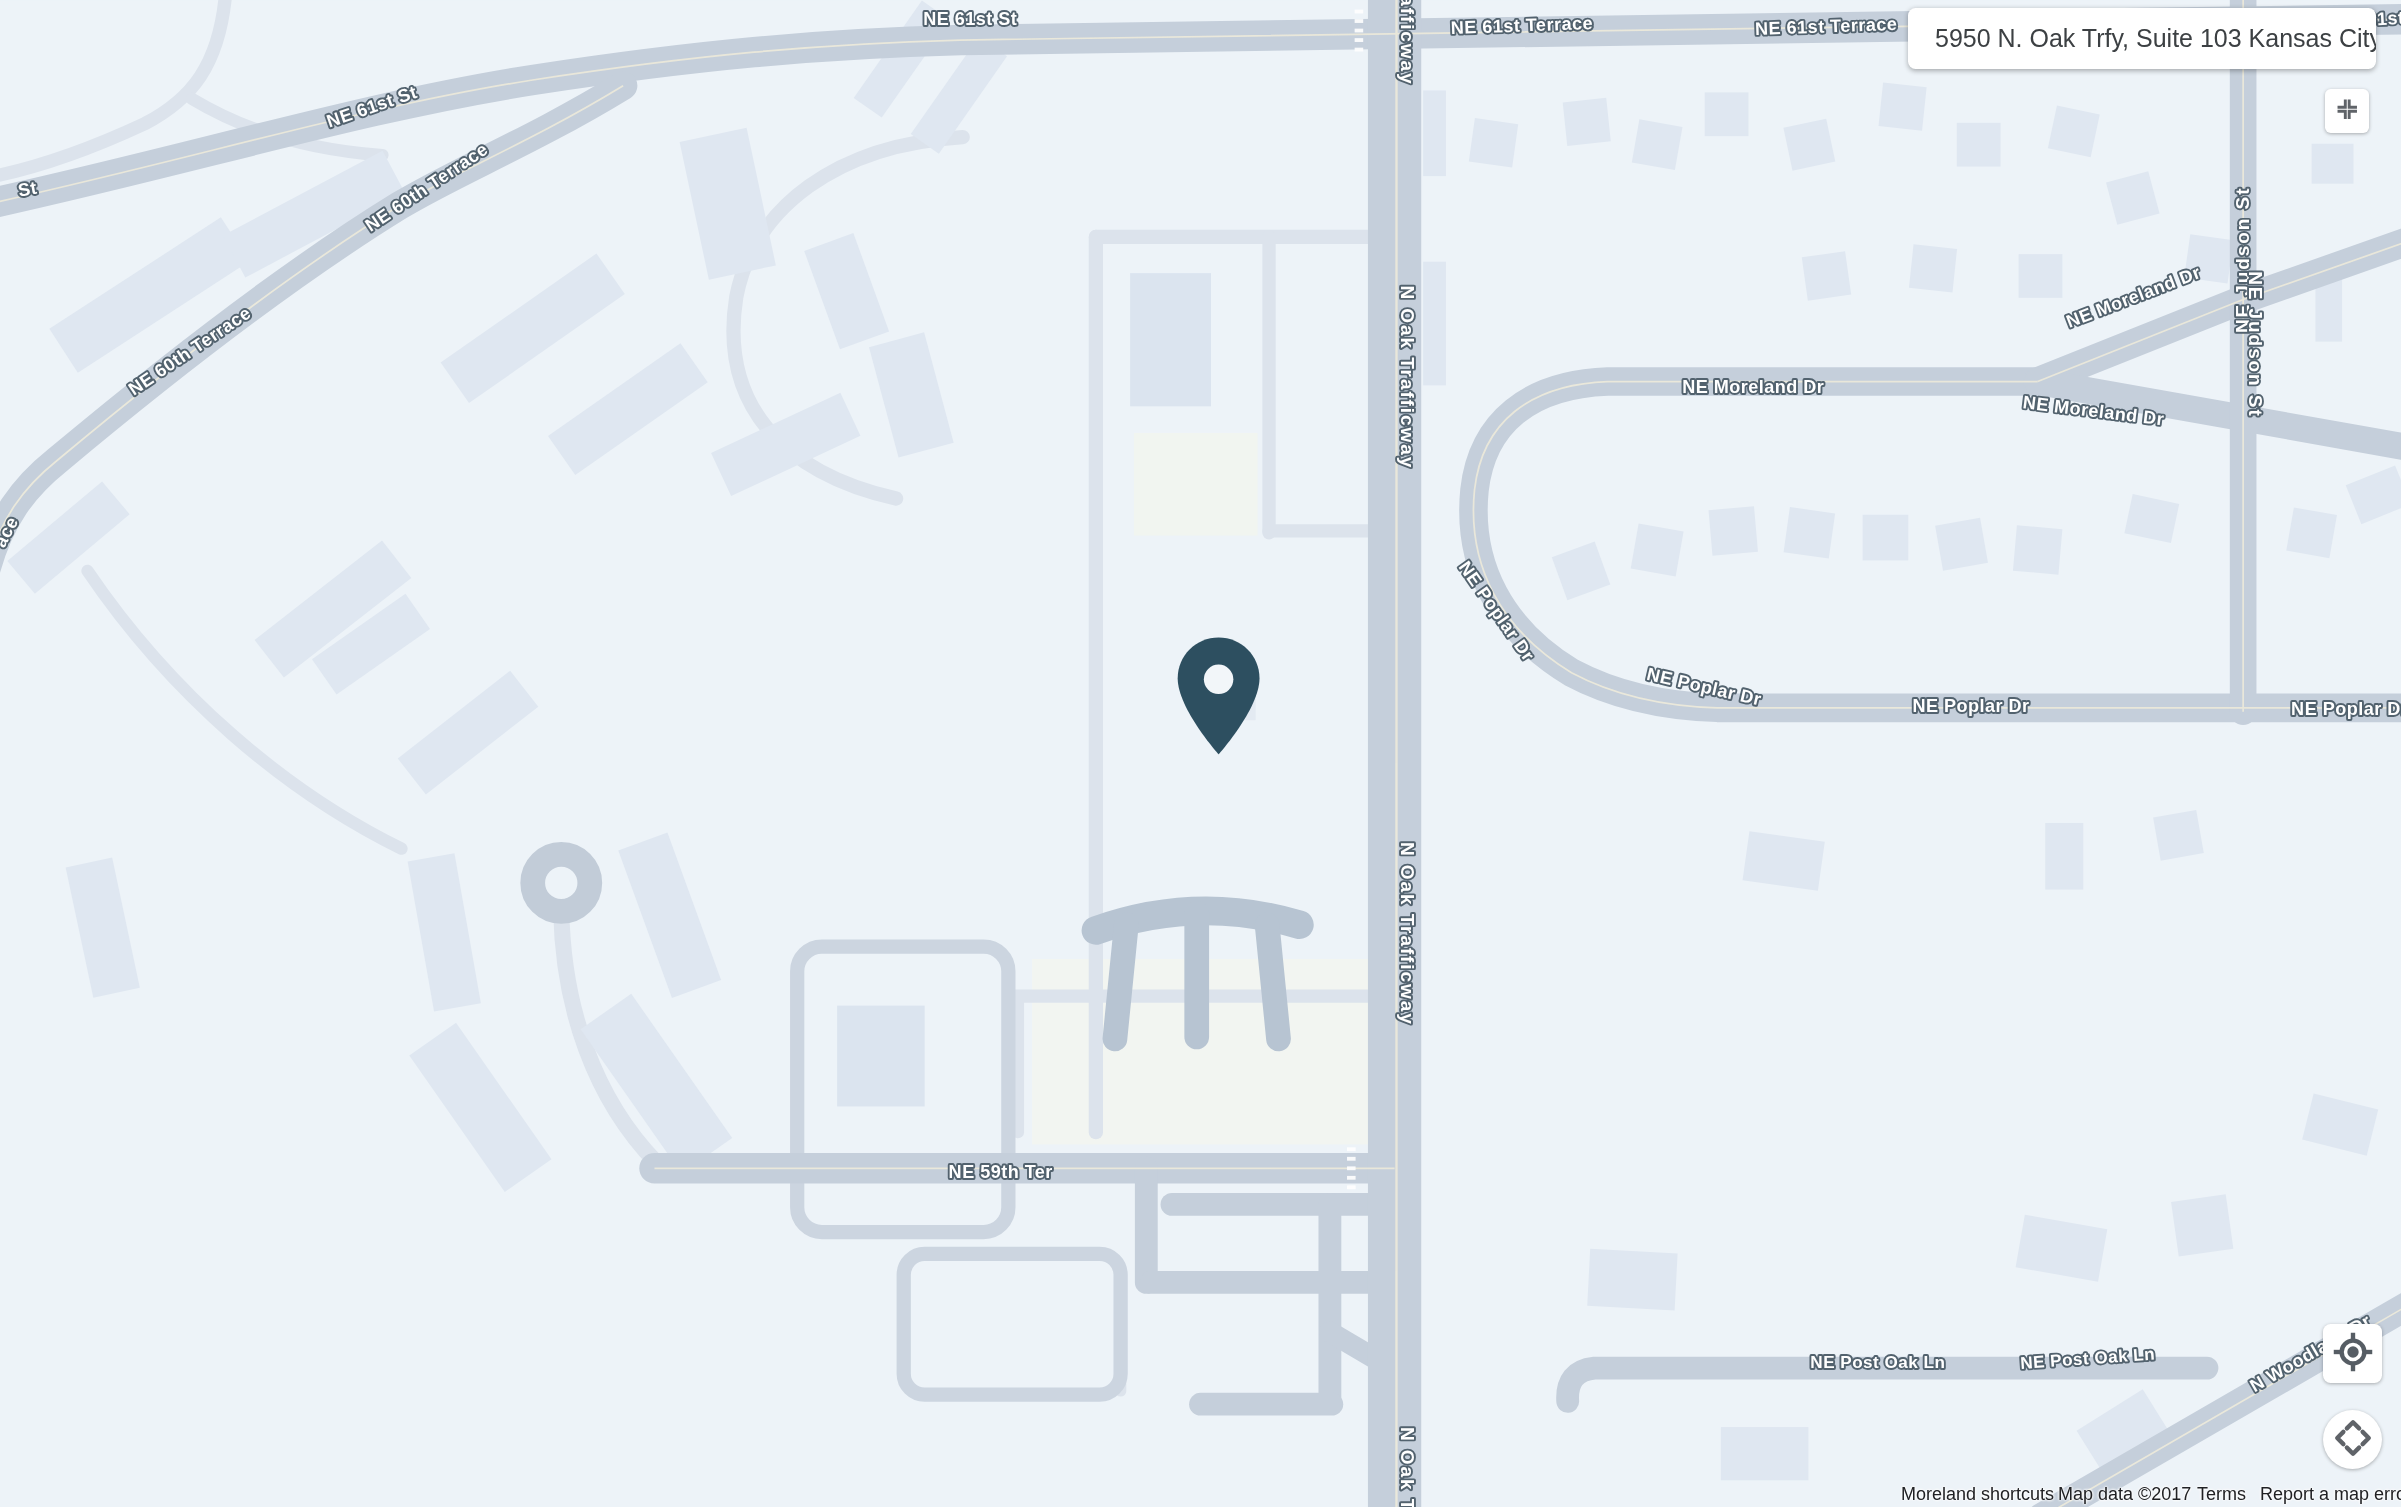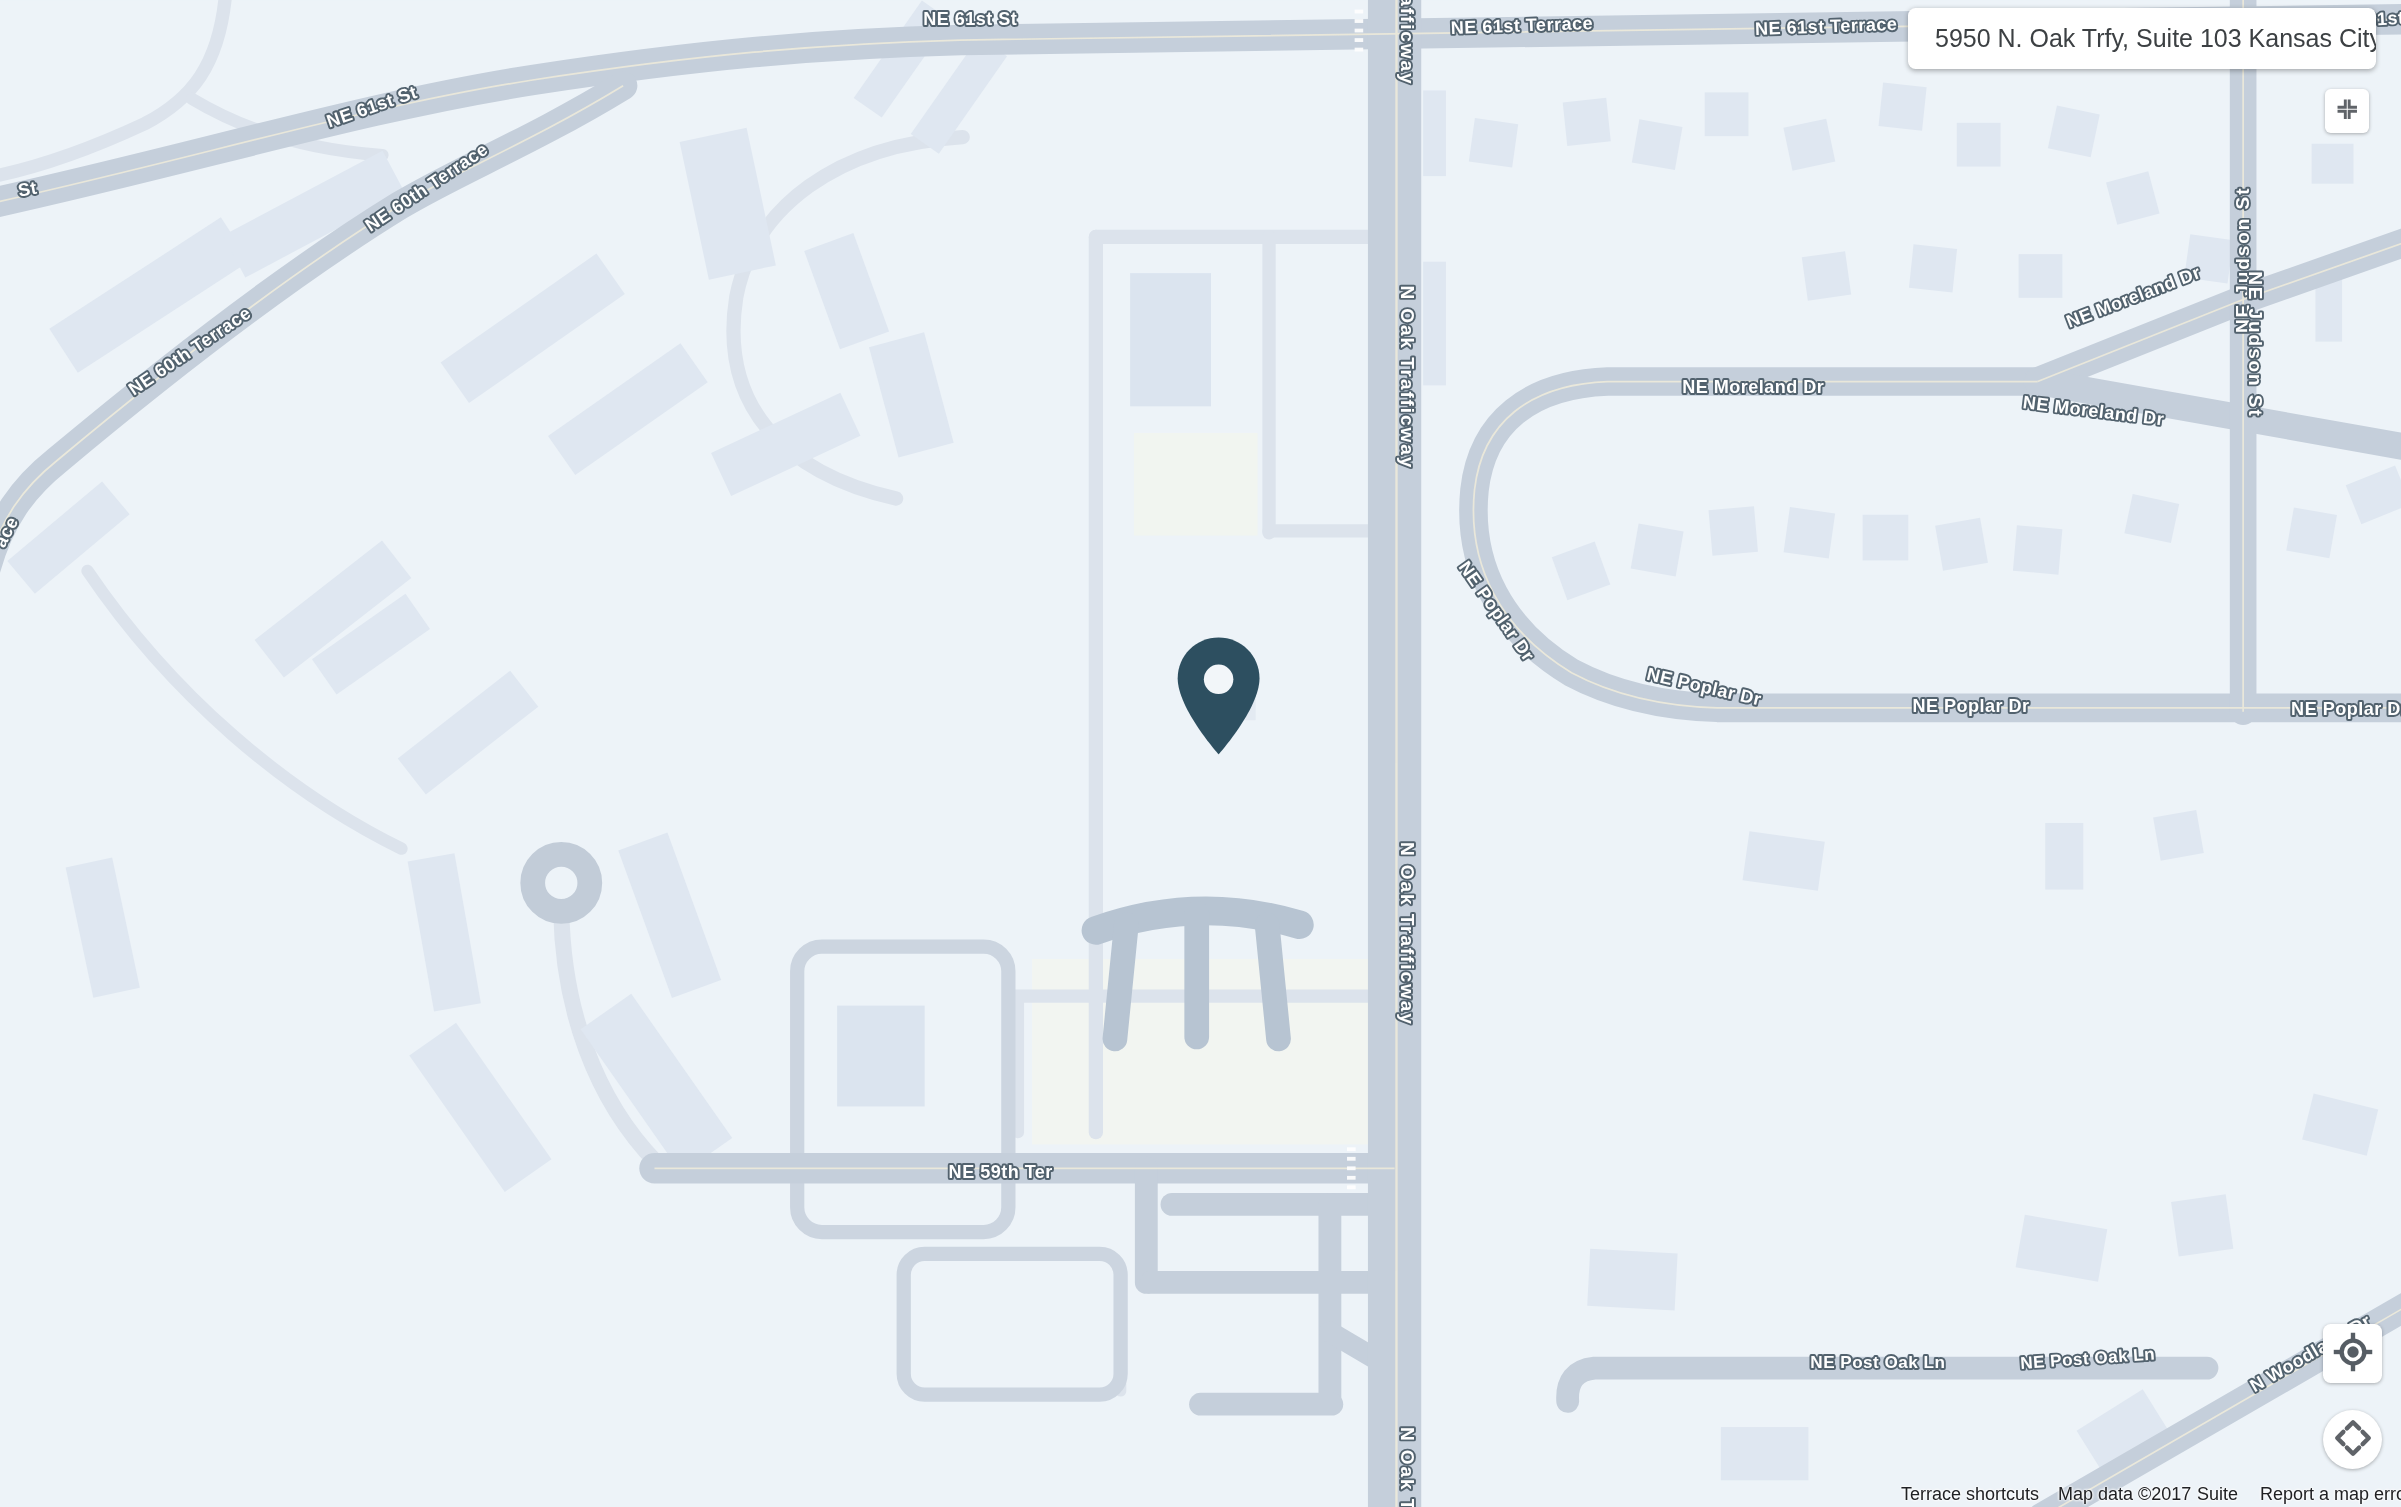--- a/index.html
+++ b/index.html
@@ -259,17 +259,17 @@
   <span>
     <svg width="42" height="42" viewBox="-24 -24 48 48" fill="none" stroke="#5f6368" stroke-width="5" stroke-linecap="round" stroke-linejoin="round">
       <path d="M-7,-11 L0,-18 L7,-11"></path>
       <path d="M-7,11 L0,18 L7,11"></path>
       <path d="M-11,-7 L-18,0 L-11,7"></path>
       <path d="M11,-7 L18,0 L11,7"></path>
     </svg>
   </span>
 </div>
 
-<div class="attr" id="attr-keyboard">Terrace shortcuts</div>
+<div class="attr" id="attr-keyboard">Moreland shortcuts</div>
 <div class="attr" id="attr-mapdata">Map data ©2017</div>
-<div class="attr" id="attr-terms">Suite</div>
+<div class="attr" id="attr-terms">Terms</div>
 <div class="attr" id="attr-report">Report a map error</div>
 
 
 </body></html>

